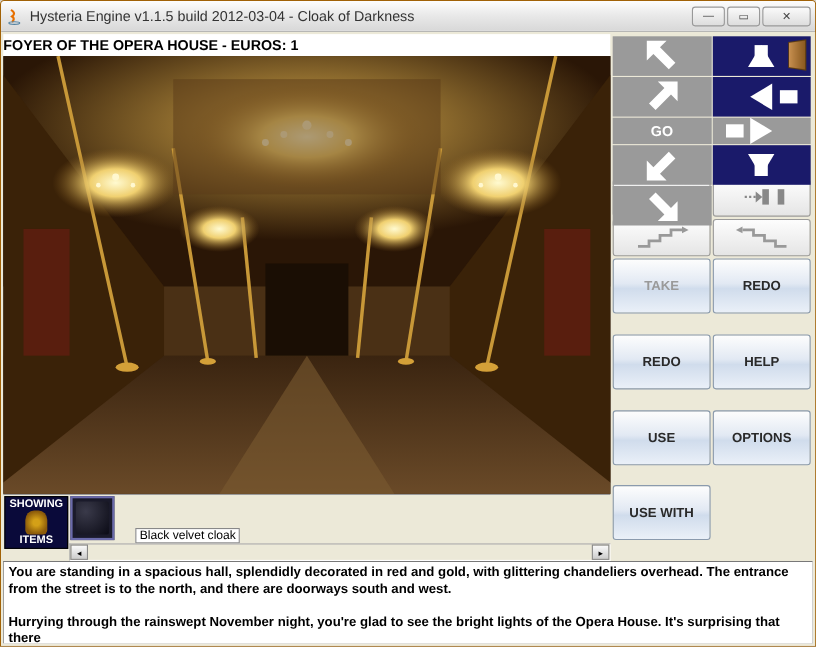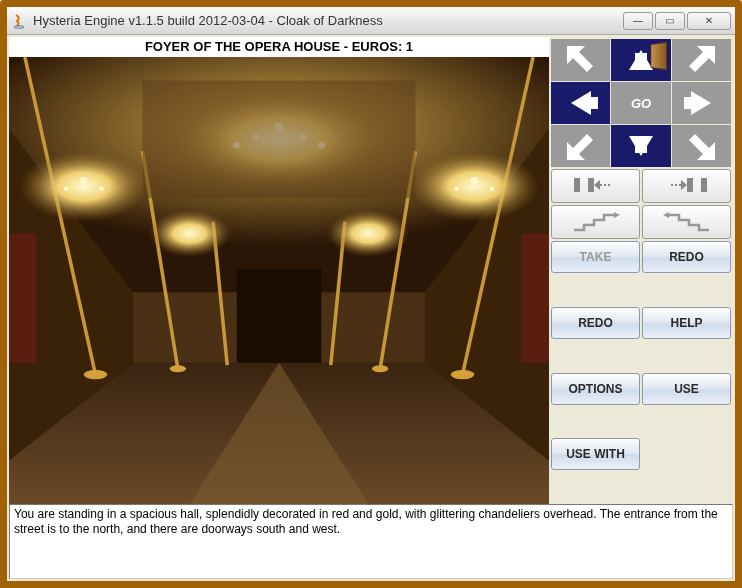--- a/index.html
+++ b/index.html
@@ -1,64 +1,64 @@
 <!DOCTYPE html>
 <html><head>
 <meta charset="utf-8">
 <style>
 * { box-sizing: border-box; margin: 0; padding: 0; }
 body { font-family: Tahoma, Arial, sans-serif; font-size: 12px; background: #d4d0c8; width: 742px; height: 588px; overflow: hidden; }
-.window { width: 742px; height: 588px; background: #fff; border: 7px solid #a16207; border-radius: 4px 4px 0 0; display: flex; flex-direction: column; }
+.window { width: 742px; height: 588px; background: #fff; border: 1px solid #a16207; border-radius: 4px 4px 0 0; display: flex; flex-direction: column; }
 .titlebar { height: 28px; background: linear-gradient(180deg, #fdfdfd 0%, #e8e8e8 50%, #d8d8d8 100%); border-bottom: 1px solid #aaa; display: flex; align-items: center; padding: 0 4px; border-radius: 4px 4px 0 0; }
 .app-icon { width: 16px; height: 16px; margin-right: 6px; display: inline-flex; align-items: center; justify-content: center; }
 .title-text { flex: 1; color: #333; font-size: 13px; }
 .winbtns { display: flex; gap: 0; }
 .winbtn { width: 30px; height: 18px; border: 1px solid #999; background: linear-gradient(180deg,#fafafa,#ddd); border-radius: 3px; margin-left: 2px; display: flex; align-items: center; justify-content: center; font-size: 10px; color: #444; cursor: default; }
 .winbtn.close { width: 44px; }
 .content { flex: 1; display: flex; flex-direction: column; padding: 2px; background: #ece9d8; }
 .upper { display: flex; flex: 1; min-height: 0; }
 .main-col { display: flex; flex-direction: column; width: 552px; }
-.header-bar { height: 20px; background: #fff; text-align: center; font-weight: bold; font-size: 13px; line-height: 20px; color: #000; }
+.header-bar { height: 20px; background: #fff; text-align: left; font-weight: bold; font-size: 13px; line-height: 20px; color: #000; }
 .scene { flex: 1; background: #2a1a0a; position: relative; overflow: hidden; }
 .scene svg { width: 100%; height: 100%; display: block; }
 .inv-row { height: 61px; display: flex; background: #ece9d8; border-top: 1px solid #999; }
 .inv-toggle { width: 58px; height: 48px; background: #0a0a3a; color: #fff; font-size: 10px; font-weight: bold; display: flex; flex-direction: column; align-items: center; justify-content: space-between; padding: 1px 0; border: 1px solid #000; margin: 1px; }
 .inv-toggle-mid { width: 20px; height: 22px; background: radial-gradient(circle, #d4a017 20%, #8b5a0a 70%); border-radius: 40% 40% 20% 20%; }
 .inv-items { flex: 1; display: flex; flex-direction: column; }
 .inv-items-row { flex: 1; display: flex; align-items: flex-start; padding: 1px; gap: 2px; }
 .inv-item { width: 40px; height: 40px; background: #1a1a2a; border: 2px solid #6a6aaa; display: flex; align-items: center; justify-content: center; }
 .inv-folds { width: 30px; height: 30px; background: radial-gradient(circle at 30% 30%, #3a3a4a, #0a0a15); border-radius: 2px; }
 .inv-scroll { height: 16px; background: #ece9d8; border: 1px inset #fff; display: flex; align-items: center; }
 .inv-sc-btn { width: 16px; height: 14px; background: linear-gradient(180deg,#fafafa,#ccc); border: 1px solid #888; display: flex; align-items: center; justify-content: center; font-size: 8px; }
 .inv-sc-track { flex: 1; }
 .inv-label { position: relative; margin-left: 60px; margin-top: -14px; background: #fff; border: 1px solid #888; padding: 0 3px; font-size: 11px; width: fit-content; z-index: 2; }
 .side-col { width: 184px; display: flex; flex-direction: column; background: #ece9d8; padding: 2px; }
-.compass { display: grid; grid-template-columns: repeat(3,1fr); grid-template-rows: repeat(3,1fr); gap: 1px; width: 180px; height: 128px; font-style: italic; }
+.compass { display: grid; grid-template-columns: repeat(2,1fr); grid-template-rows: repeat(3,1fr); gap: 1px; width: 180px; height: 128px; }
 .cbtn { background: #9a9a9a; display: flex; align-items: center; justify-content: center; color: #fff; font-weight: bold; cursor: pointer; position: relative; }
 .cbtn.avail { background: #1a1a6a; }
 .cbtn.go { background: #9a9a9a; font-size: 13px; color: #fff; }
 .arrow { width: 0; height: 0; }
 .a-n { border-left: 12px solid transparent; border-right: 12px solid transparent; border-bottom: 20px solid #fff; }
 .a-s { border-left: 12px solid transparent; border-right: 12px solid transparent; border-top: 20px solid #fff; }
 .a-e { border-top: 12px solid transparent; border-bottom: 12px solid transparent; border-left: 20px solid #fff; }
 .a-w { border-top: 12px solid transparent; border-bottom: 12px solid transparent; border-right: 20px solid #fff; }
 .a-stem-v { position: absolute; width: 12px; height: 16px; background: #fff; }
 .a-stem-h { position: absolute; width: 16px; height: 12px; background: #fff; }
 .cbtn .a-n + .a-stem-v { bottom: 12px; }
 .cbtn .a-s + .a-stem-v { top: 12px; }
 .cbtn .a-e + .a-stem-h { left: 12px; }
 .cbtn .a-w + .a-stem-h { right: 12px; }
 .diag-svg { width: 36px; height: 36px; }
 .door-icon { position: absolute; top: 4px; right: 4px; width: 18px; height: 26px; background: linear-gradient(90deg,#c89050,#8a5a20); border: 1px solid #5a3a10; transform: perspective(40px) rotateY(-25deg); }
 .extra-row { display: grid; grid-template-columns: 1fr 1fr; gap: 2px; margin-top: 2px; }
 .ext-btn { height: 34px; background: linear-gradient(180deg,#fdfdfd,#e5e5e5); border: 1px solid #9a9a9a; border-radius: 3px; display: flex; align-items: center; justify-content: center; cursor: pointer; }
 .actions { display: grid; grid-template-columns: 1fr 1fr; gap: 2px; margin-top: 2px; flex: 1; }
-.act-btn { background: linear-gradient(180deg,#fdfdfd,#e2e9f3 45%,#d0dcec 55%,#eaf0f8); border: 1px solid #8a9aad; border-radius: 3px; display: flex; align-items: center; justify-content: center; font-size: 12px; color: #2a2a2a; font-weight: bold; cursor: pointer; height: 32px; }
+.act-btn { background: linear-gradient(180deg,#fdfdfd,#e2e9f3 45%,#d0dcec 55%,#eaf0f8); border: 1px solid #8a9aad; border-radius: 3px; display: flex; align-items: center; justify-content: center; font-size: 12px; color: #2a2a2a; font-weight: bold; cursor: pointer; height: 50px; }
 .act-btn.disabled { color: #9a9a9a; }
-.text-area { height: 75px; background: #fff; border: 1px inset #ccc; padding: 2px 4px; font-size: 12px; line-height: 15px; overflow-y: scroll; position: relative; }
+.text-area { height: 75px; background: #fff; border: 1px inset #ccc; padding: 2px 4px; font-size: 12px; line-height: 15px; overflow-y: scroll; position: relative; font-weight: bold; }
 .turn-icon svg, .stairs-icon svg { width: 60px; height: 26px; }
 </style>
 </head>
 <body>
 
 <div class="window">
   <div class="titlebar">
     <span class="app-icon">
       <svg viewBox="0 0 16 16">
           <path d="M5 2 Q10 5 6 8 Q9 10 6 13" stroke="#e76f00" stroke-width="2" fill="none"></path>
@@ -136,20 +136,42 @@
             </g>
             <rect x="160" y="20" width="232" height="100" fill="#5a3a18" opacity="0.5"></rect>
             <g fill="#8a1818" opacity="0.4">
                 <rect x="30" y="150" width="40" height="110"></rect>
                 <rect x="482" y="150" width="40" height="110"></rect>
               </g>
             <polygon points="276,260 200,380 352,380" fill="#7a5a30" opacity="0.6"></polygon>
           </svg>
         </div>
 
+        <div class="inv-row">
+          <div class="inv-toggle">
+            <span>SHOWING</span>
+            <div class="inv-toggle-mid"></div>
+            <span>ITEMS</span>
+          </div>
+          <div class="inv-items">
+            <div class="inv-items-row">
+              <div class="inv-item">
+                  <div class="inv-folds"></div>
+                </div>
+            </div>
+            <div style="position:relative">
+              <div class="inv-label">Black velvet cloak</div>
+              <div class="inv-scroll">
+                <div class="inv-sc-btn">◂</div>
+                <div class="inv-sc-track"></div>
+                <div class="inv-sc-btn">▸</div>
+              </div>
+            </div>
+          </div>
+        </div>
       </div>
 
       <div class="side-col">
         <div class="compass">
           <div class="cbtn">
               <svg class="diag-svg" viewBox="0 0 36 36">
                 <polygon points="4,4 22,4 16,10 30,24 24,30 10,16 4,22" fill="#fff"></polygon>
               </svg>
             </div>
           <div class="cbtn avail">
@@ -216,25 +238,26 @@
                   <polygon points="12,4 6,7 12,10" fill="#999"></polygon>
                 </svg></span>
             </div>
         </div>
 
         <div class="actions">
           <div class="act-btn disabled">TAKE</div>
           <div class="act-btn">REDO</div>
           <div class="act-btn">REDO</div>
           <div class="act-btn">HELP</div>
+          <div class="act-btn">USE</div>
           <div class="act-btn">OPTIONS</div>
-          <div class="act-btn">USE</div>
           <div class="act-btn">USE WITH</div>
         </div>
       </div>
     </div>
 
     <div class="text-area">
       <div>You are standing in a spacious hall, splendidly decorated in red and gold, with glittering chandeliers overhead. The entrance from the street is to the north, and there are doorways south and west.</div>
       <br>
+      <div>Hurrying through the rainswept November night, you're glad to see the bright lights of the Opera House. It's surprising that there</div>
     </div>
   </div>
 </div>
 
 </body></html>

